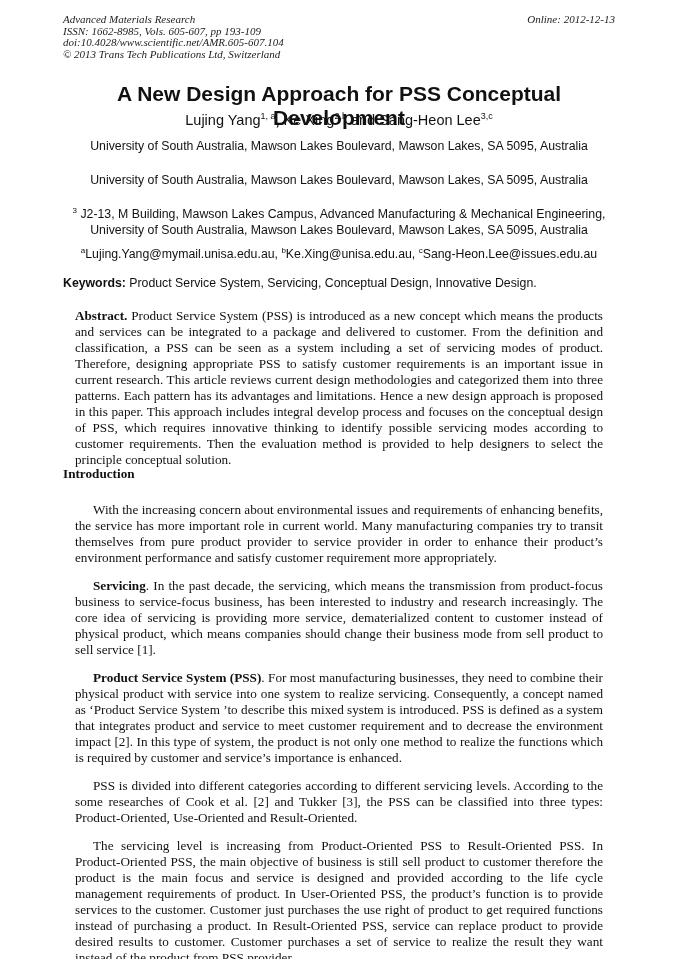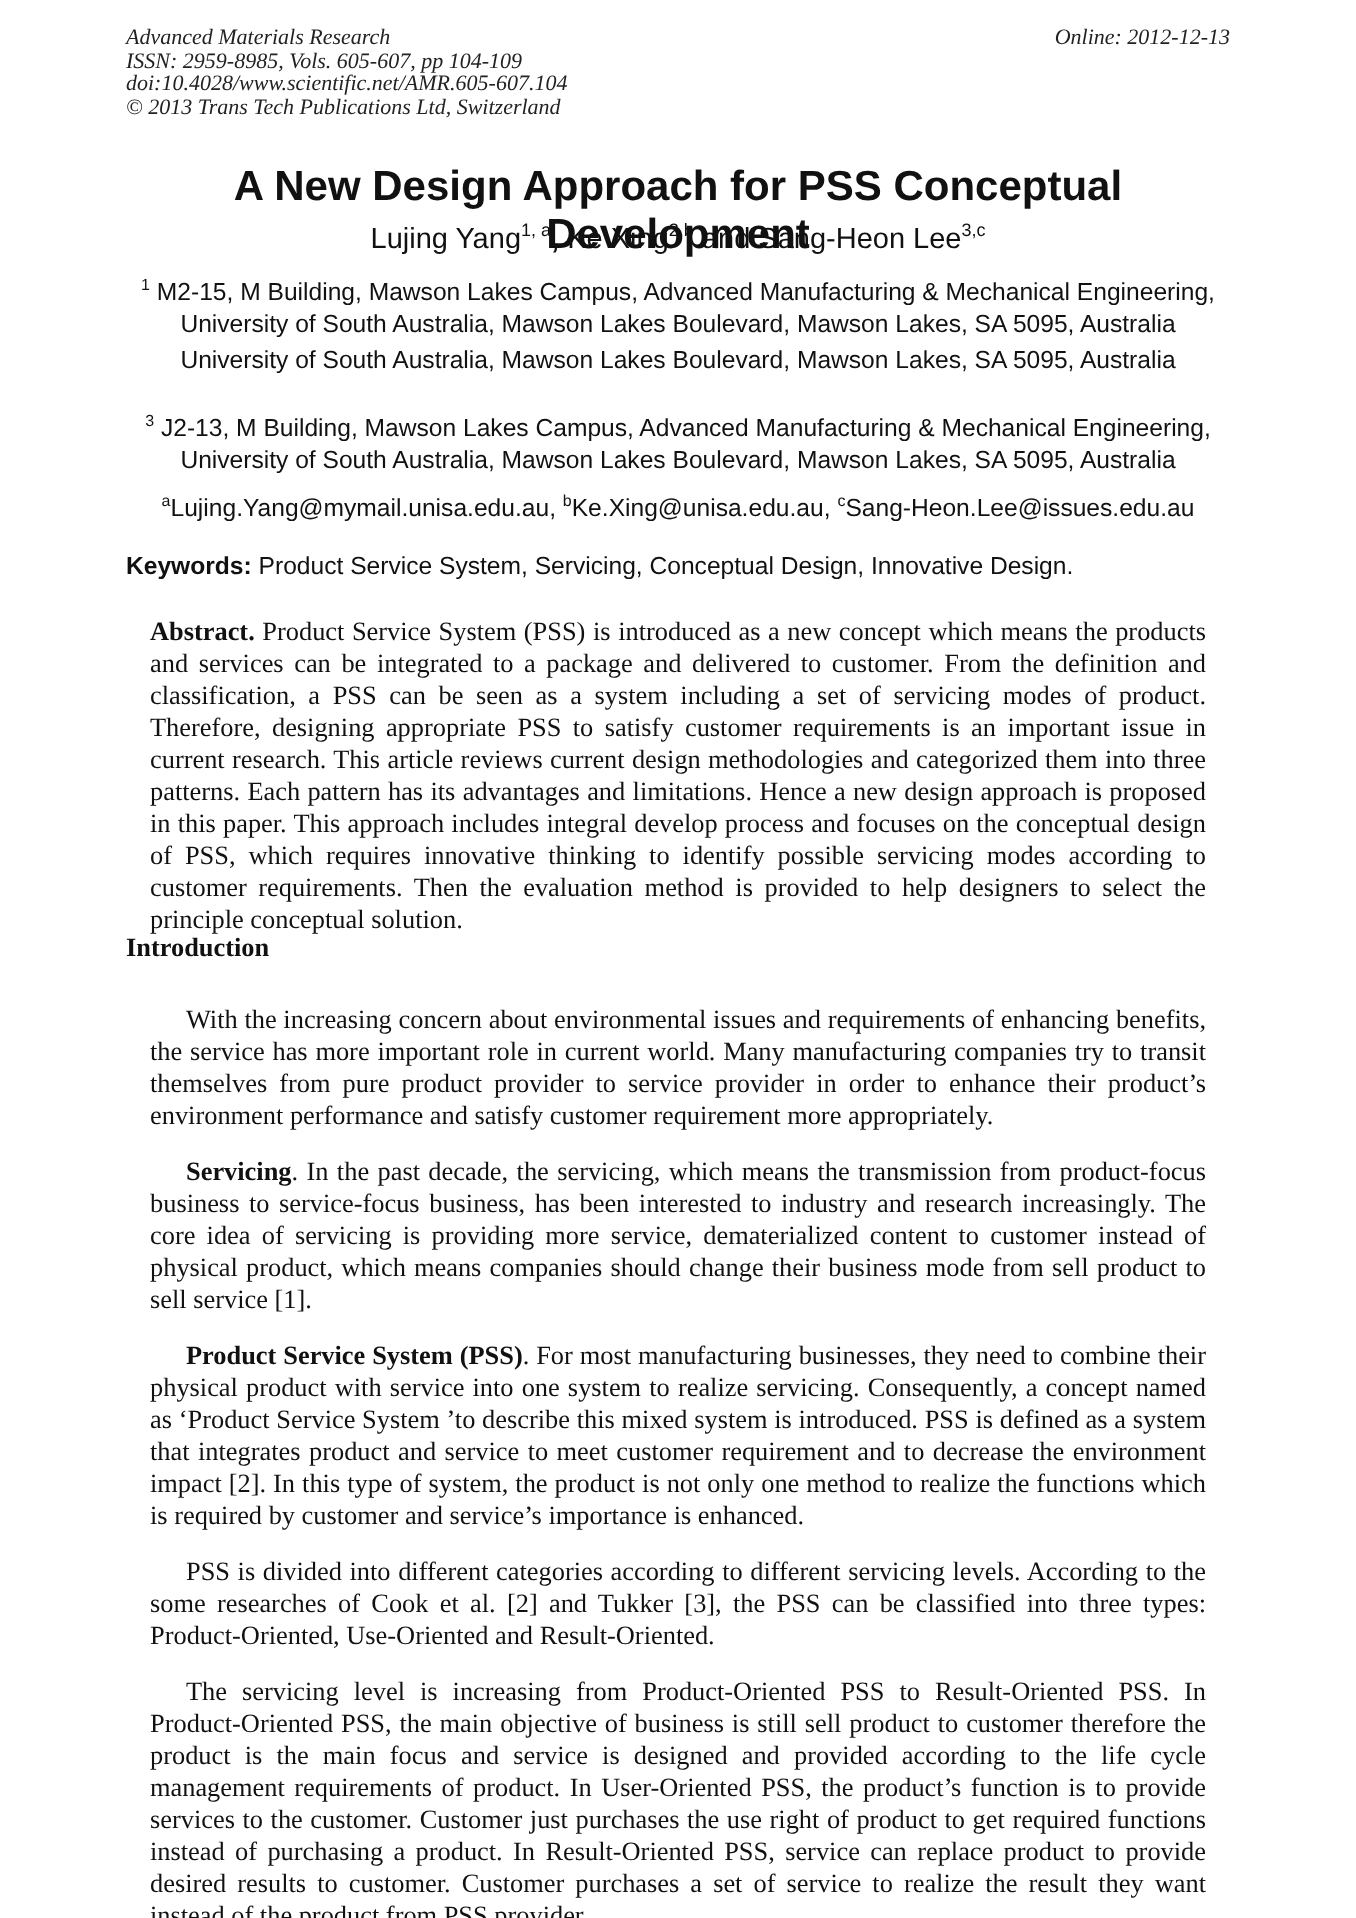--- a/index.html
+++ b/index.html
@@ -22,34 +22,33 @@
   .indent { text-indent: 18px; }
   .section-head { position: absolute; left: 0; top: 452px; font-family: "Liberation Serif", serif; font-weight: bold; font-size: 13.2px; }
 </style>
 </head>
 <body>
 
 <div class="page">
 
   <div class="hdr hdr-left">
     <div>Advanced Materials Research</div>
-    <div>ISSN: 2959-8985, Vols. 605-607, pp 104-109</div>
+    <div>ISSN: 1662-8985, Vols. 605-607, pp 193-109</div>
     <div>doi:10.4028/www.scientific.net/AMR.605-607.104</div>
     <div>© 2013 Trans Tech Publications Ltd, Switzerland</div>
   </div>
   <div class="hdr hdr-right">Online: 2012-12-13</div>
 
   <div class="title">A New Design Approach for PSS Conceptual Development</div>
 
   <div class="authors">
     <span>Lujing Yang</span><sup>1, a</sup><b>, </b><span>Ke Xing</span><sup>2,b</sup><span> and </span><span>Sang-Heon Lee</span><sup>3,c</sup>
   </div>
 
   <div class="affil" style="top:124px">
-    <div><sup>1</sup> <span>M2-15, M Building, Mawson Lakes Campus, Advanced Manufacturing &amp; Mechanical Engineering,</span></div>
     <div>University of South Australia, Mawson Lakes Boulevard, Mawson Lakes, SA 5095, Australia</div>
   </div>
   <div class="affil" style="top:158px">
     <div>University of South Australia, Mawson Lakes Boulevard, Mawson Lakes, SA 5095, Australia</div>
   </div>
   <div class="affil" style="top:192px">
     <div><sup>3</sup> <span>J2-13, M Building, Mawson Lakes Campus, Advanced Manufacturing &amp; Mechanical Engineering,</span></div>
     <div>University of South Australia, Mawson Lakes Boulevard, Mawson Lakes, SA 5095, Australia</div>
   </div>
 

